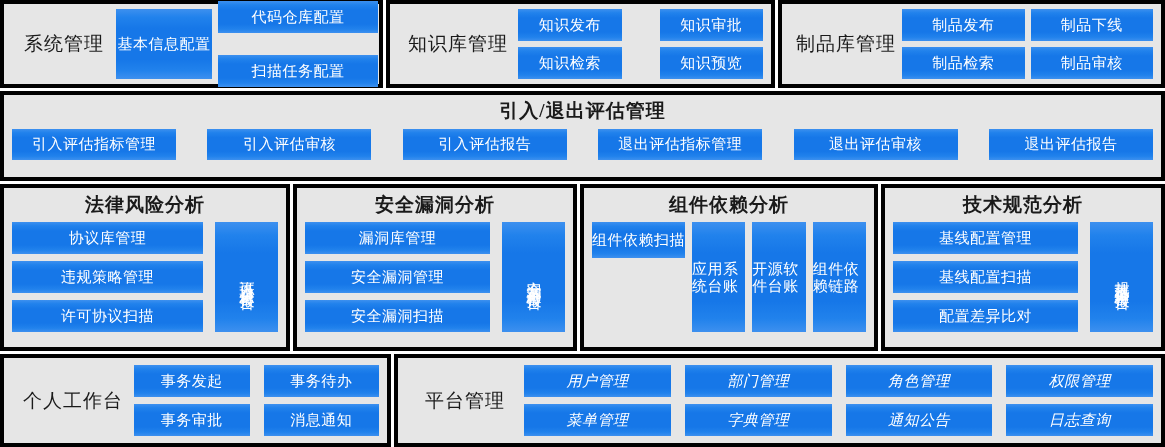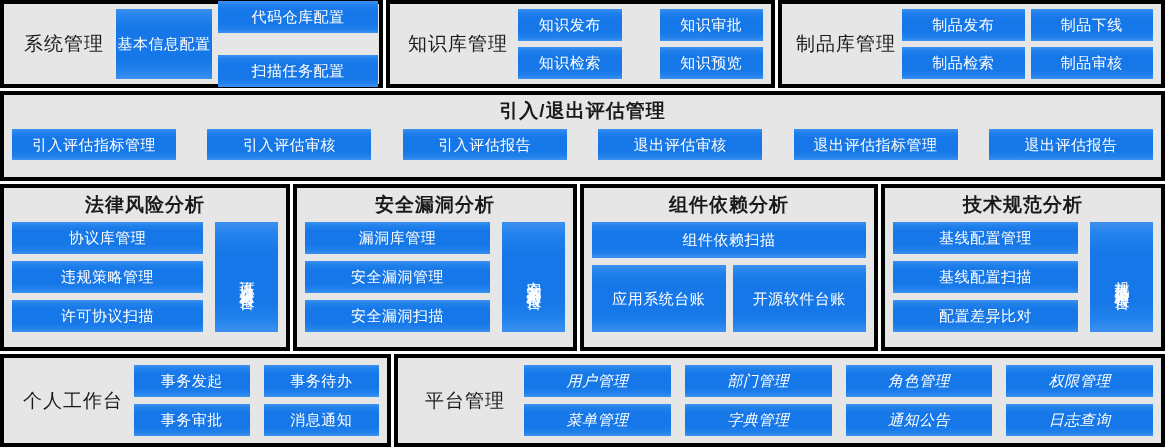--- a/index.html
+++ b/index.html
@@ -99,21 +99,21 @@
   #panel-knowledge .r1-title { width: 120px; }
   #panel-product  .r1-title { width: 112px; }
 
   .r1-btns { display: flex; gap: 6px; flex: 1 1 auto; height: 72px; align-items: center;}
   .r1-col  { display: flex; flex-direction: column; gap: 6px; justify-content: center; }
   .r1-tall { height: 70px; }
   .r1-short{ height: 32px; }
 
   
   #row2 { height: 90px; margin-top: 3px; }
-  #panel-eval { width: 1165px; }
+  #panel-eval { width: 1165px; font-family: Liberation Serif, serif; }
   .r2-title { padding-top: 6px; }
   .r2-btns {
     display: flex;
     justify-content: space-between;
     padding: 9px 8px 0 8px;
     box-sizing: border-box;
   }
   .r2-btns .btn { height: 31px; width: 164px; }
 
   
@@ -131,21 +131,21 @@
     height: 126px;
   }
   .r3-col-main {
     flex: 1 1 auto;
     display: flex;
     flex-direction: column;
     gap: 7px;
   }
   .r3-col-main .btn { flex: 1 1 0; }
   .r3-side { width: 63px; }
-  #panel-comp .r3-body { flex-direction: column; gap: 7px; }
+  #panel-comp .r3-body { flex-direction: row; gap: 7px; }
   .comp-top { height: 36px; }
   .comp-bottom { display: flex; gap: 7px; flex: 1 1 auto; }
   .comp-bottom .btn { flex: 1 1 0; white-space: normal; }
 
   
   #row4 { height: 93px; margin-top: 3px; }
   #panel-workbench { width: 391px; }
   #panel-platform  { width: 771px; }
   .r4-inner {
     display: flex;
@@ -222,22 +222,22 @@
     </div>
   </div>
 
   <div class="row" id="row2">
     <div class="panel" id="panel-eval">
       <div class="panel-title-top r2-title">引入/退出评估管理</div>
       <div class="r2-btns">
         <div class="btn">引入评估指标管理</div>
         <div class="btn">引入评估审核</div>
         <div class="btn">引入评估报告</div>
+        <div class="btn">退出评估指标管理</div>
         <div class="btn">退出评估审核</div>
-        <div class="btn">退出评估指标管理</div>
         <div class="btn">退出评估报告</div>
       </div>
     </div>
   </div>
 
   <div class="row" id="row3">
 
     <div class="panel" id="panel-legal">
       <div class="panel-title-top r3-title">法律风险分析</div>
       <div class="r3-body">
@@ -262,20 +262,21 @@
       </div>
     </div>
 
     <div class="panel" id="panel-comp">
       <div class="panel-title-top r3-title">组件依赖分析</div>
       <div class="r3-body">
         <div class="btn comp-top">组件依赖扫描</div>
         <div class="comp-bottom">
           <div class="btn">应用系统台账</div>
           <div class="btn">开源软件台账</div>
+          <div class="btn">组件依赖链路</div>
         </div>
       </div>
     </div>
 
     <div class="panel" id="panel-tech">
       <div class="panel-title-top r3-title">技术规范分析</div>
       <div class="r3-body">
         <div class="r3-col-main">
           <div class="btn">基线配置管理</div>
           <div class="btn">基线配置扫描</div>

